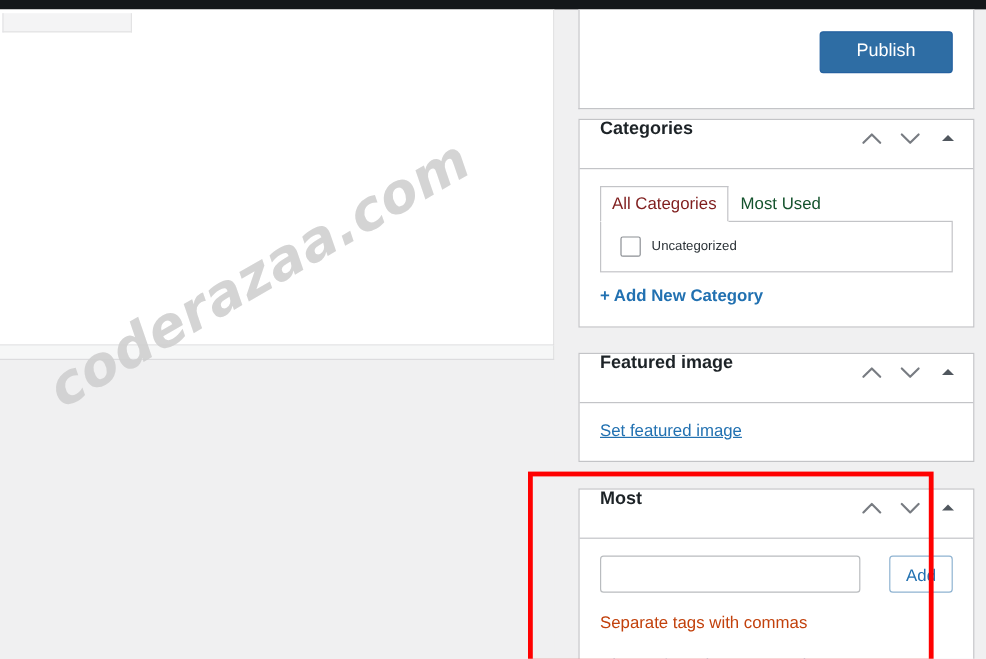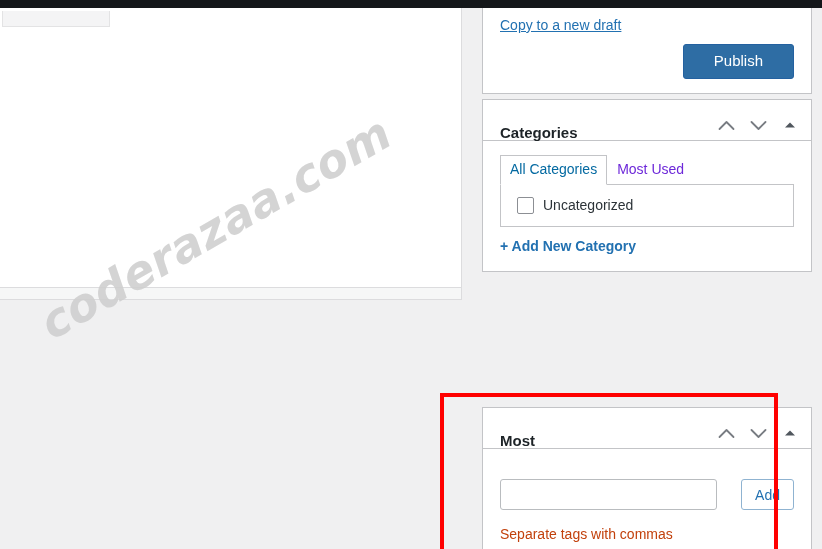--- a/index.html
+++ b/index.html
@@ -105,21 +105,21 @@
     background: #ffffff;
     border: 1px solid #c3c4c7;
     box-sizing: border-box;
   }
 
   .panel-head {
     position: relative;
     height: 41px;
     border-bottom: 1px solid #c3c4c7;
     display: flex;
-    align-items: flex-end;
+    align-items: flex-start;
     padding: 0 6px 0 17px;
     box-sizing: border-box;
   }
   .panel-title {
     font-size: 15px;
     font-weight: 700;
     color: #1d2327;
     line-height: 1;
     flex: 1;
   }
@@ -188,40 +188,40 @@
   .cat-tab {
     font-size: 14px;
     padding: 5px 9px 6px 9px;
     cursor: pointer;
     line-height: 1.2;
   }
   .cat-tab.active {
     background: #ffffff;
     border: 1px solid #c3c4c7;
     border-bottom: 1px solid #ffffff;
-    color: #0369a1;
+    color: #7f1d1d;
     margin-bottom: -1px;
   }
   .cat-tab.inactive {
-    color: #6d28d9;
+    color: #14532d;
     border: 1px solid transparent;
     border-bottom: none;
   }
   .cat-list {
     border: 1px solid #c3c4c7;
     background: #ffffff;
     padding: 12px 10px 12px 16px;
     min-height: 34px;
     box-sizing: border-box;
   }
   .cat-item {
     display: flex;
     align-items: center;
     gap: 9px;
-    font-size: 14px;
+    font-size: 11px;
     color: #2c3338;
   }
   .checkbox {
     width: 15px;
     height: 15px;
     border: 1px solid #8c8f94;
     border-radius: 2px;
     background: #fff;
     cursor: pointer;
     flex: none;
@@ -237,21 +237,20 @@
 
   
   #panel-featured { top: 286px; }
 
   
   #panel-tags { top: 399px; }
   .tag-row {
     display: flex;
     align-items: flex-end;
     gap: 24px;
-    margin-top: 16px;
   }
   .tag-input {
     flex: 1;
     height: 31px;
     border: 1px solid #b9bcbf;
     border-radius: 3px;
     background: #fff;
     font-size: 14px;
     padding: 0 8px;
     box-sizing: border-box;
@@ -309,21 +308,20 @@
     <div class="editor-statusbar"></div>
     <div class="ghost-tab"></div>
   </div>
 
   <div class="watermark">coderazaa.com</div>
 
   <div class="sidebar">
 
     <div class="panel" id="panel-publish">
       <div class="publish-body">
-        <span class="link">Copy to a new draft</span>
         <div class="publish-row">
           <button class="btn-primary">Publish</button>
         </div>
       </div>
     </div>
 
     <div class="panel" id="panel-categories">
       <div class="panel-head">
         <span class="panel-title">Categories</span>
         <span class="head-actions">
@@ -352,20 +350,45 @@
         <div class="cat-list">
           <label class="cat-item">
             <span class="checkbox"></span>
             <span>Uncategorized</span>
           </label>
         </div>
         <span class="add-cat">+ Add New Category</span>
       </div>
     </div>
 
+    <div class="panel" id="panel-featured">
+      <div class="panel-head">
+        <span class="panel-title">Featured image</span>
+        <span class="head-actions">
+          <button class="icon-btn" title="Move up">
+            <svg width="17" height="11" viewBox="0 0 17 11">
+                <path d="M1.5 9 L8.5 2 L15.5 9" fill="none" stroke="#787c82" stroke-width="1.8" stroke-linecap="round" stroke-linejoin="round"></path>
+              </svg>
+          </button>
+          <button class="icon-btn" title="Move down">
+            <svg width="17" height="11" viewBox="0 0 17 11">
+                <path d="M1.5 2 L8.5 9 L15.5 2" fill="none" stroke="#787c82" stroke-width="1.8" stroke-linecap="round" stroke-linejoin="round"></path>
+              </svg>
+          </button>
+          <button class="icon-btn" title="Toggle panel">
+            <svg width="12" height="8" viewBox="0 0 12 8">
+                <path d="M6 1.5 L11 6.5 L1 6.5 Z" fill="#50575e"></path>
+              </svg>
+          </button>
+        </span>
+      </div>
+      <div class="panel-body">
+        <span class="link">Set featured image</span>
+      </div>
+    </div>
 
     <div class="panel" id="panel-tags">
       <div class="panel-head">
         <span class="panel-title">Most</span>
         <span class="head-actions">
           <button class="icon-btn" title="Move up">
             <svg width="17" height="11" viewBox="0 0 17 11">
                 <path d="M1.5 9 L8.5 2 L15.5 9" fill="none" stroke="#787c82" stroke-width="1.8" stroke-linecap="round" stroke-linejoin="round"></path>
               </svg>
           </button>

